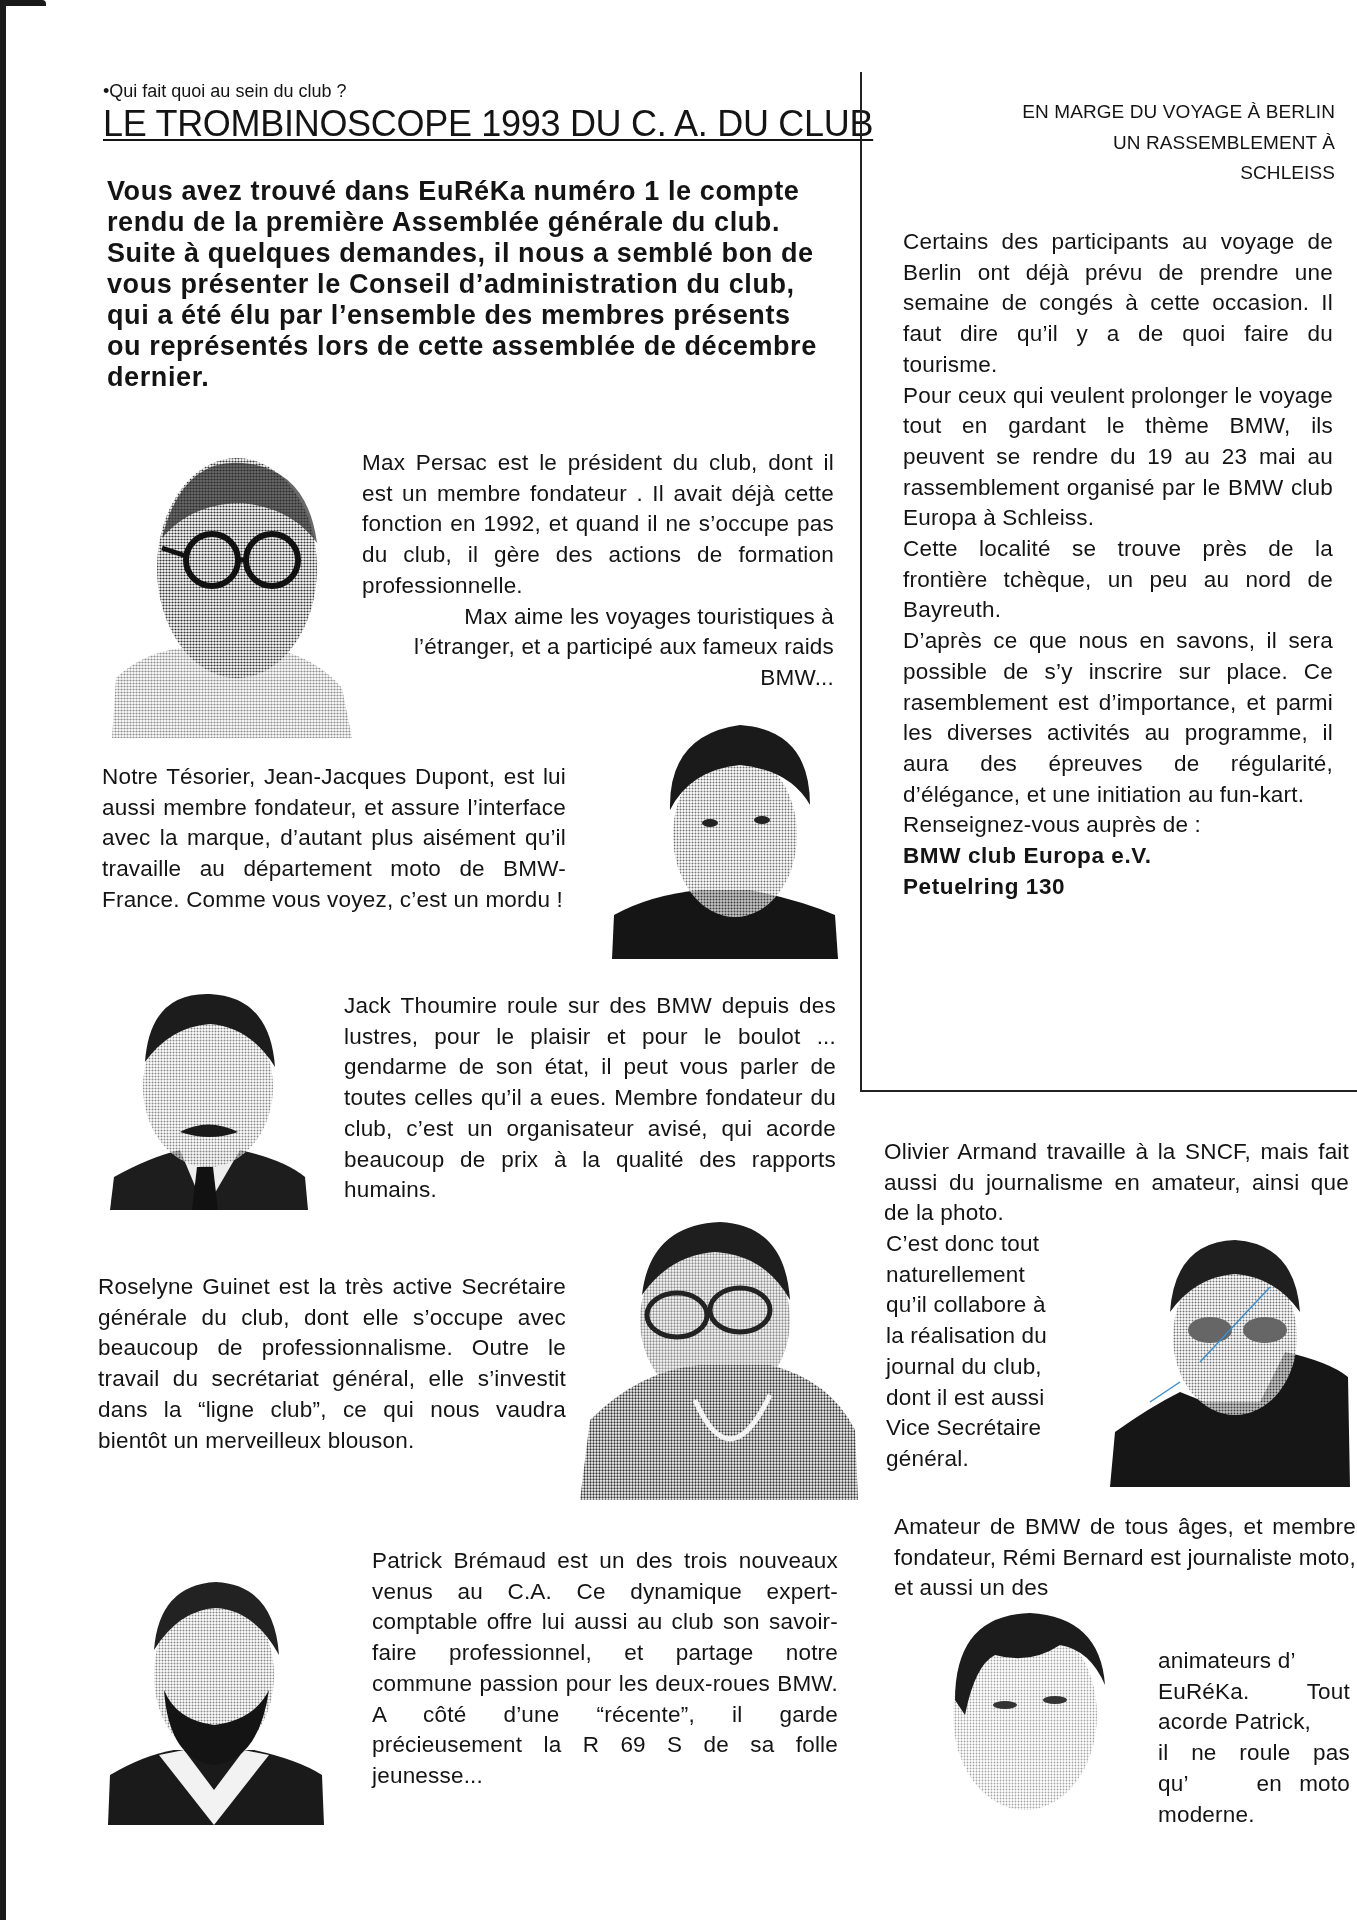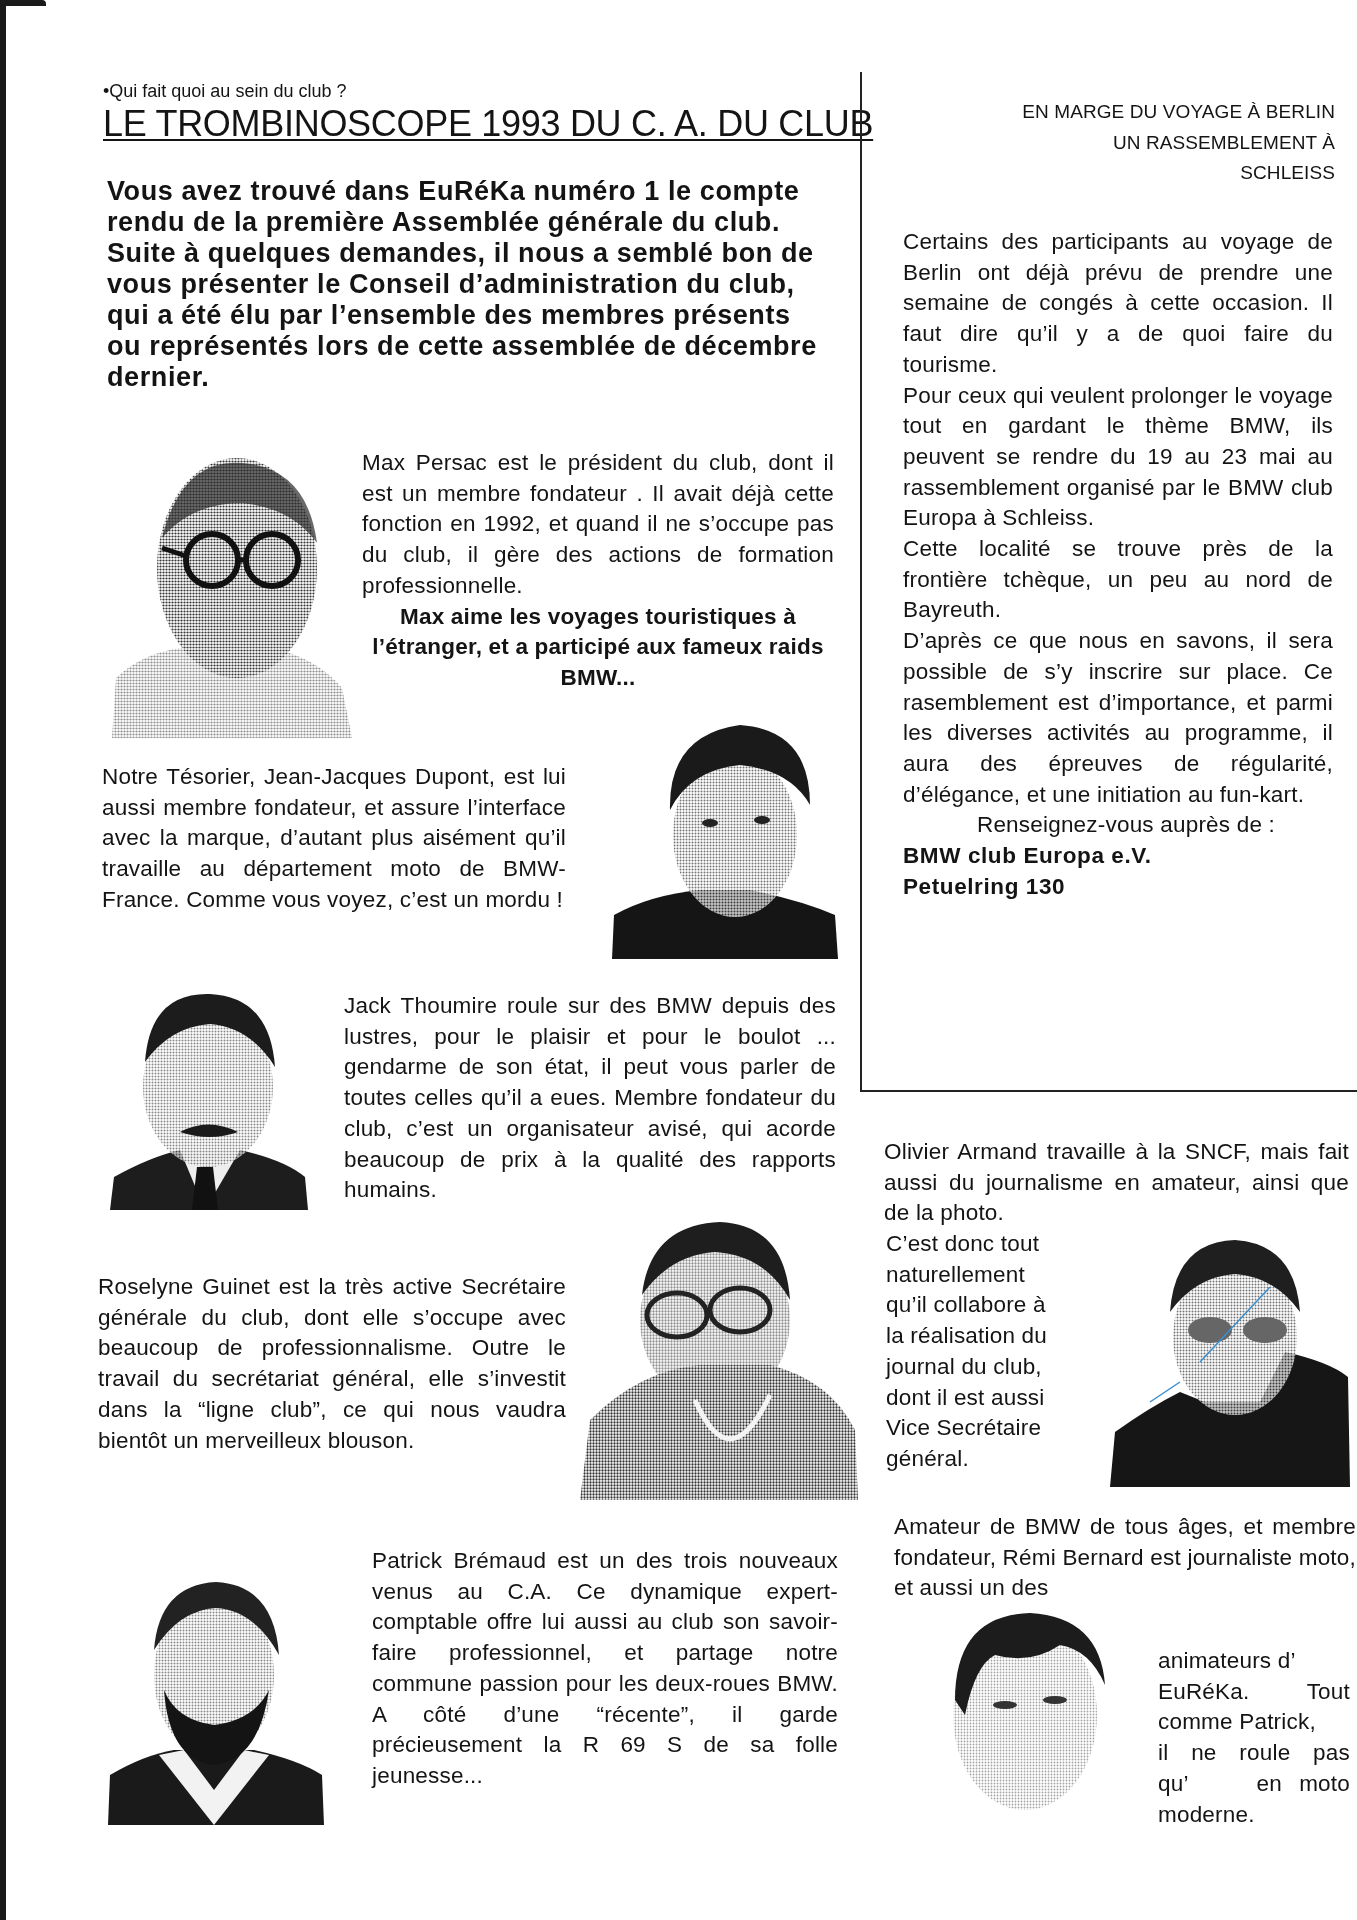--- a/index.html
+++ b/index.html
@@ -47,21 +47,21 @@
     <ellipse cx="135" cy="120" rx="80" ry="110" fill="url(#ht1)"></ellipse>
     <path d="M60 90 Q80 10 140 15 Q205 20 215 95 Q190 60 140 55 Q90 55 60 90 Z" fill="#2a2a2a" opacity="0.7"></path>
     <circle cx="110" cy="112" r="26" fill="none" stroke="#111" stroke-width="6"></circle>
     <circle cx="170" cy="112" r="26" fill="none" stroke="#111" stroke-width="6"></circle>
     <line x1="136" y1="112" x2="144" y2="112" stroke="#111" stroke-width="5"></line>
     <line x1="84" y1="108" x2="60" y2="100" stroke="#111" stroke-width="5"></line>
   </svg>
 </div>
 <div class="abs body-text" style="left:362px; top:448px; width:472px;">
   <p>Max Persac est le président du club, dont il est un membre fondateur . Il avait déjà cette fonction en 1992, et quand il ne s’occupe pas du club, il gère des actions de formation professionnelle.</p>
-  <p style="text-align:center;font-weight:bold;">Max aime les voyages touristiques à l’étranger, et a participé aux fameux raids BMW...</p>
+  <p style="text-align:right;">Max aime les voyages touristiques à l’étranger, et a participé aux fameux raids BMW...</p>
 </div>
 
 <div class="abs body-text" style="left:102px; top:762px; width:464px;">
   <p>Notre Tésorier, Jean-Jacques Dupont, est lui aussi membre fondateur, et assure l’interface avec la marque, d’autant plus aisément qu’il travaille au département moto de BMW-France. Comme vous voyez, c’est un mordu !</p>
 </div>
 <div class="photo" style="left:610px; top:715px; width:228px; height:244px;">
   <svg viewBox="0 0 228 244">
     <defs>
         <pattern id="ht2" width="3" height="3" patternUnits="userSpaceOnUse">
           <rect width="3" height="3" fill="#fff"></rect>
@@ -139,21 +139,21 @@
 <div class="side-title">
   <div>EN MARGE DU VOYAGE À BERLIN</div>
   <div>UN RASSEMBLEMENT À</div>
   <div>SCHLEISS</div>
 </div>
 <div class="side-body body-text">
   <p>Certains des participants au voyage de Berlin ont déjà prévu de prendre une semaine de congés à cette occasion. Il faut dire qu’il y a de quoi faire du tourisme.</p>
   <p>Pour ceux qui veulent prolonger le voyage tout en gardant le thème BMW, ils peuvent se rendre du 19 au 23 mai au rassemblement organisé par le BMW club Europa à Schleiss.</p>
   <p>Cette localité se trouve près de la frontière tchèque, un peu au nord de Bayreuth.</p>
   <p>D’après ce que nous en savons, il sera possible de s’y inscrire sur place. Ce rasemblement est d’importance, et parmi les diverses activités au programme, il aura des épreuves de régularité, d’élégance, et une initiation au fun-kart.</p>
-  <p style="text-align:center;margin-left:16px;">Renseignez-vous auprès de :</p>
+  <p style="text-align:left;">Renseignez-vous auprès de :</p>
   <div class="side-address">
     <div>BMW club Europa e.V.</div>
     <div>Petuelring  130</div>
   </div>
 </div>
 
 <div class="abs body-text" style="left:884px; top:1137px; width:465px;">
   <p>Olivier Armand travaille à la SNCF, mais fait aussi du journalisme en amateur, ainsi que de la photo.</p>
 </div>
 <div class="abs body-text" style="left:886px; top:1229px; width:210px; text-align:left;">
@@ -197,17 +197,17 @@
       </defs>
     <ellipse cx="125" cy="110" rx="72" ry="95" fill="url(#ht7)" opacity="0.6"></ellipse>
     <path d="M55 95 Q55 10 130 8 Q200 12 205 80 Q190 45 160 40 Q130 60 95 50 Q75 60 65 110 Z" fill="#1c1c1c"></path>
     <ellipse cx="105" cy="100" rx="12" ry="4" fill="#333"></ellipse>
     <ellipse cx="155" cy="95" rx="12" ry="4" fill="#333"></ellipse>
   </svg>
 </div>
 <div class="abs body-text" style="left:1158px; top:1603px; width:192px;margin-top:43px;">
   <div style="text-align:left;">animateurs d’</div>
   <div style="text-align-last:justify;">EuRéKa. Tout</div>
-  <div style="text-align:left;">comme Patrick,</div>
+  <div style="text-align:left;">acorde Patrick,</div>
   <div style="text-align-last:justify;">il ne roule pas</div>
   <div style="white-space:pre; text-align-last:justify;">qu’    en moto</div>
   <div style="text-align:left;">moderne.</div>
 </div>
 
 </body></html>

